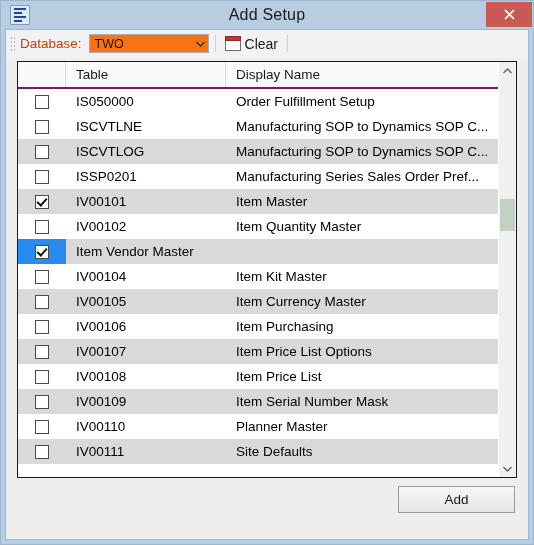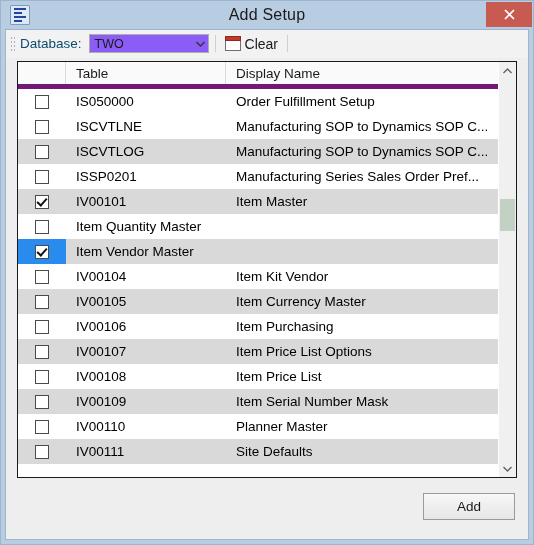--- a/index.html
+++ b/index.html
@@ -106,28 +106,28 @@
   }
   .grip {
     width: 5px;
     height: 16px;
     margin-right: 5px;
     background-image: radial-gradient(circle, #b0b0b0 40%, transparent 41%);
     background-size: 3px 4px;
   }
   .tb-label {
     font-size: 13.5px;
-    color: #0c4a6e;
+    color: #c2410c;
     margin-right: 7px;
   }
   .combo {
     position: relative;
     width: 120px;
     height: 19px;
-    background: #8b5cf6;
+    background: #f97316;
     border: 1px solid #adadad;
     box-sizing: border-box;
     display: flex;
     align-items: center;
     cursor: pointer;
     justify-content: space-between;
   }
   .combo-value {
     font-size: 12.5px;
     color: #1a1a1a;
@@ -193,21 +193,21 @@
     flex: 1 1 auto;
     display: flex;
     flex-direction: column;
     min-width: 0;
   }
   .grid-head {
     flex: 0 0 27px;
     display: flex;
     align-items: center;
     background: #fafafa;
-    border-bottom: 5px solid #701a75;
+    border-bottom: 2px solid #701a75;
     box-sizing: border-box;
   }
   .col-check {
     flex: 0 0 48px;
     height: 100%;
     box-sizing: border-box;
     display: flex;
     align-items: center;
     justify-content: center;
   }
@@ -314,22 +314,22 @@
   }
 
   
   .footer {
     flex: 1 1 auto;
     position: relative;
   }
   .add-btn {
     position: absolute;
     right: 13px;
-    top: 15px;
-    width: 92px;
+    top: 8px;
+    width: 117px;
     height: 27px;
     background: linear-gradient(#f7f7f7, #e6e6e6);
     border: 1px solid #9a9a9a;
     box-sizing: border-box;
     font-size: 13.5px;
     color: #1a1a1a;
     display: flex;
     align-items: center;
     justify-content: center;
     cursor: pointer;
@@ -442,41 +442,44 @@
                 <span class="cell-text">IV00101</span>
               </div>
               <div class="col-display">
                 <span class="cell-text">Item Master</span>
               </div>
             </div>
             <div class="row">
               <div class="col-check">
                 <span class="cb"></span>
               </div>
+              <div class="col-table">
+                <span class="cell-text">IV00102</span>
+              </div>
               <div class="col-display">
                 <span class="cell-text">Item Quantity Master</span>
               </div>
             </div>
             <div class="row alt selected">
               <div class="col-check">
                 <span class="cb checked"></span>
               </div>
               <div class="col-display">
                 <span class="cell-text">Item Vendor Master</span>
               </div>
             </div>
             <div class="row">
               <div class="col-check">
                 <span class="cb"></span>
               </div>
               <div class="col-table">
                 <span class="cell-text">IV00104</span>
               </div>
               <div class="col-display">
-                <span class="cell-text">Item Kit Vendor</span>
+                <span class="cell-text">Item Kit Master</span>
               </div>
             </div>
             <div class="row alt">
               <div class="col-check">
                 <span class="cb"></span>
               </div>
               <div class="col-table">
                 <span class="cell-text">IV00105</span>
               </div>
               <div class="col-display">

